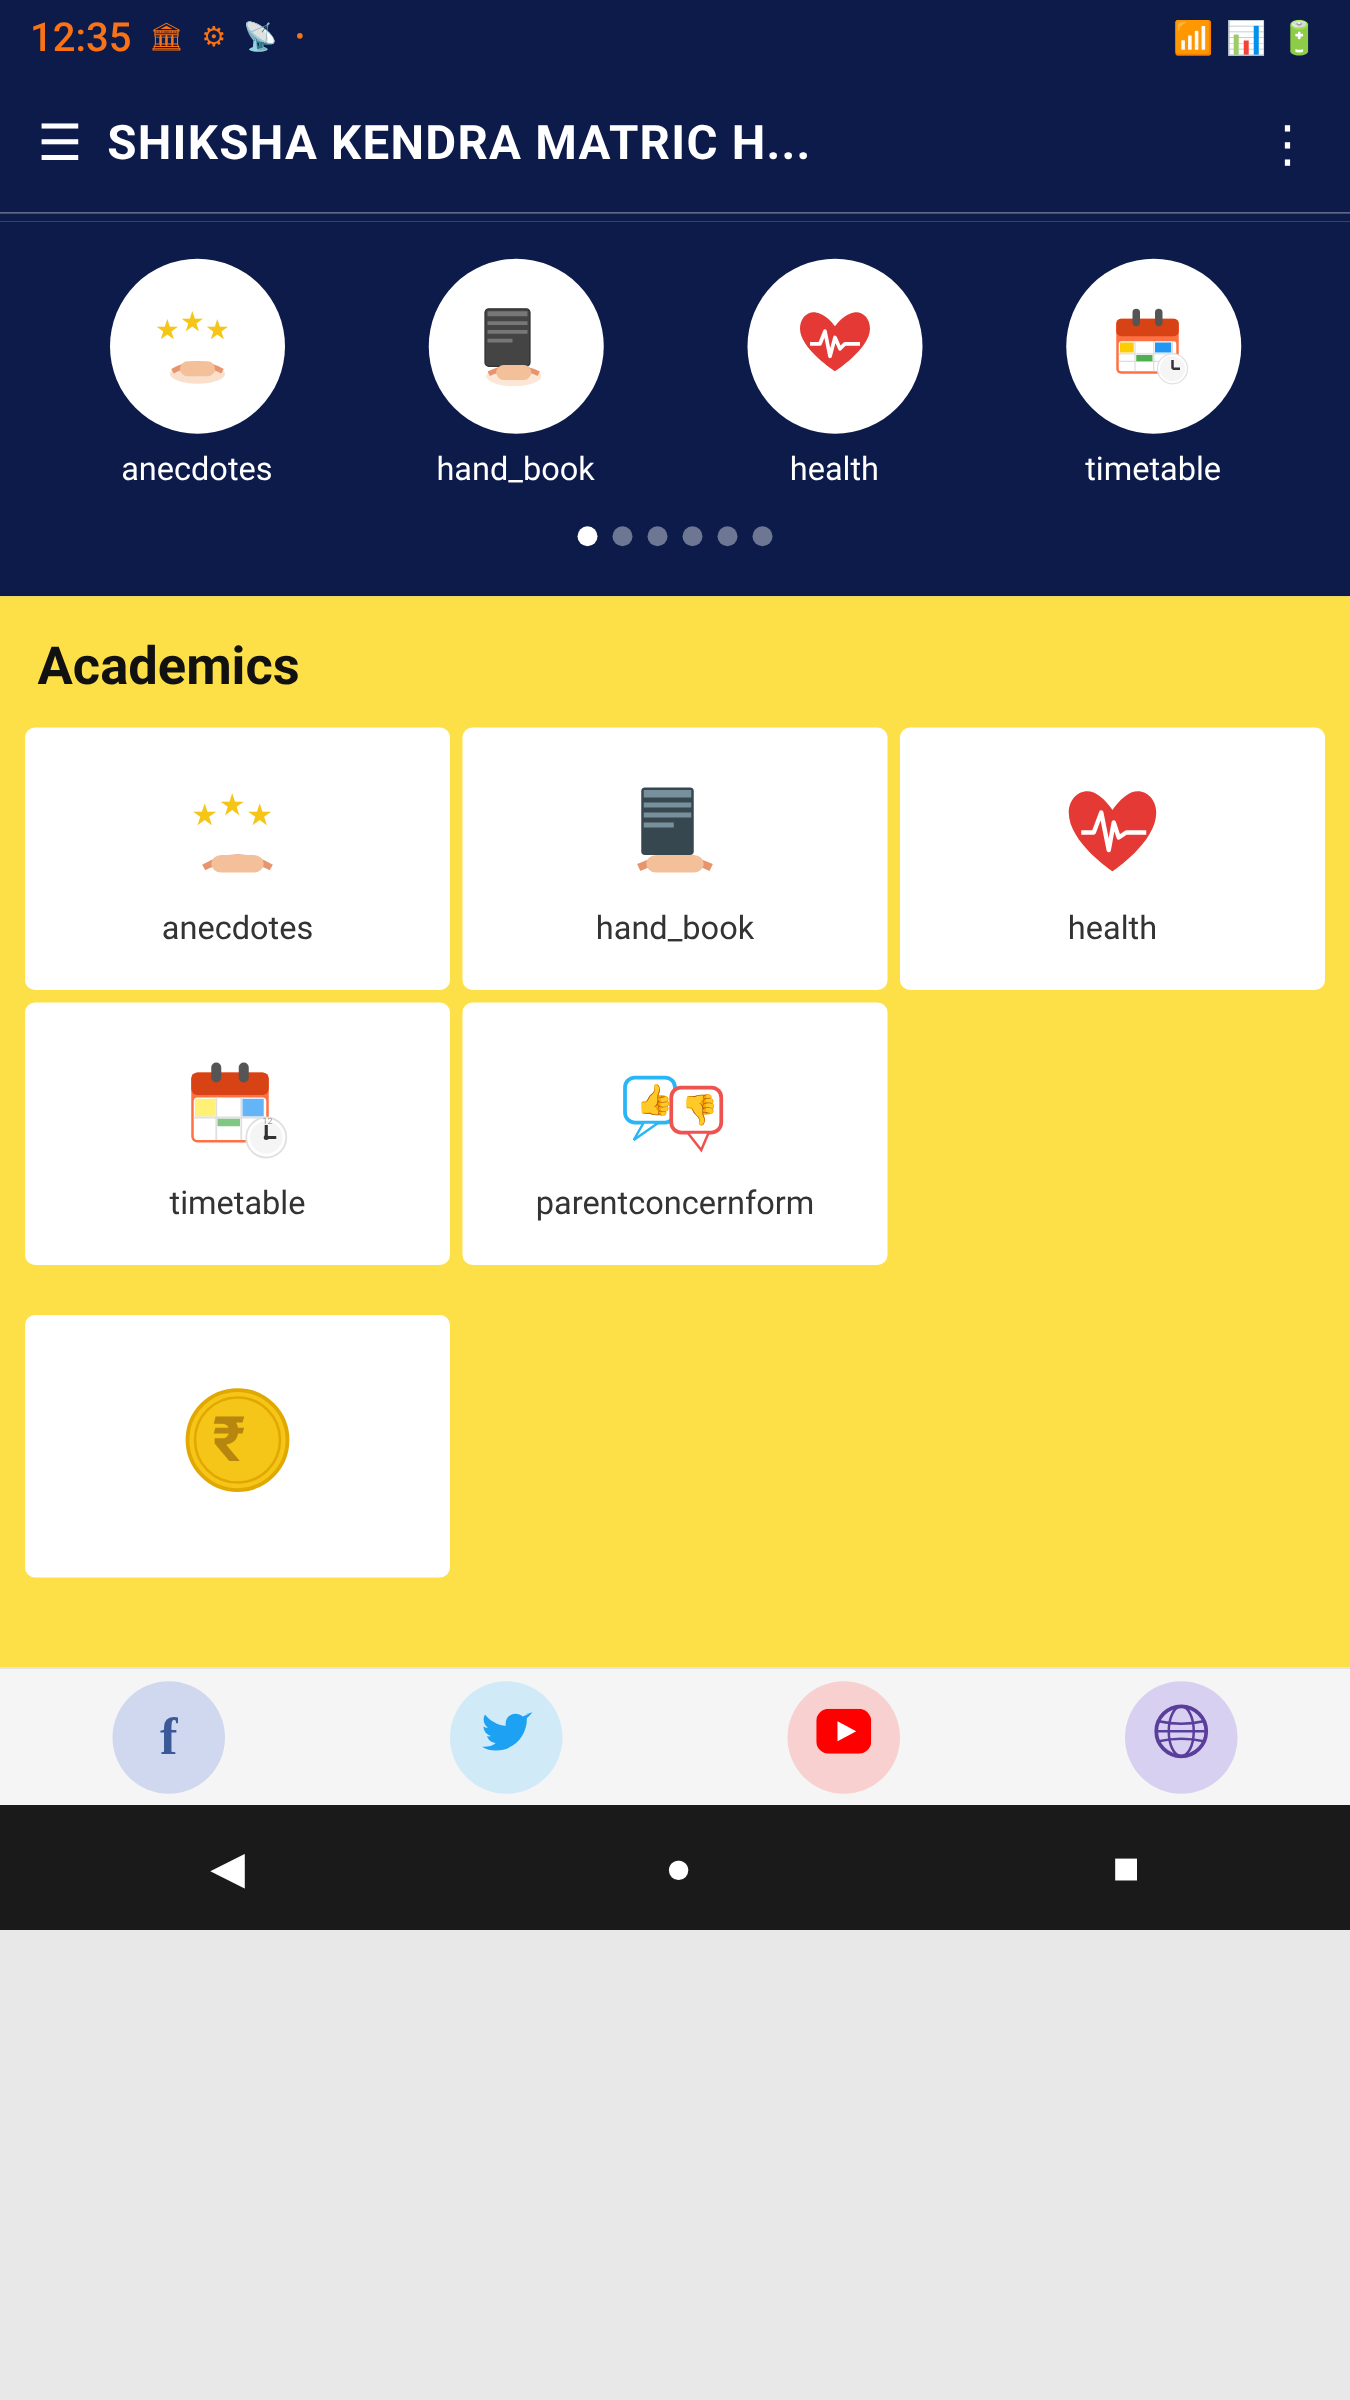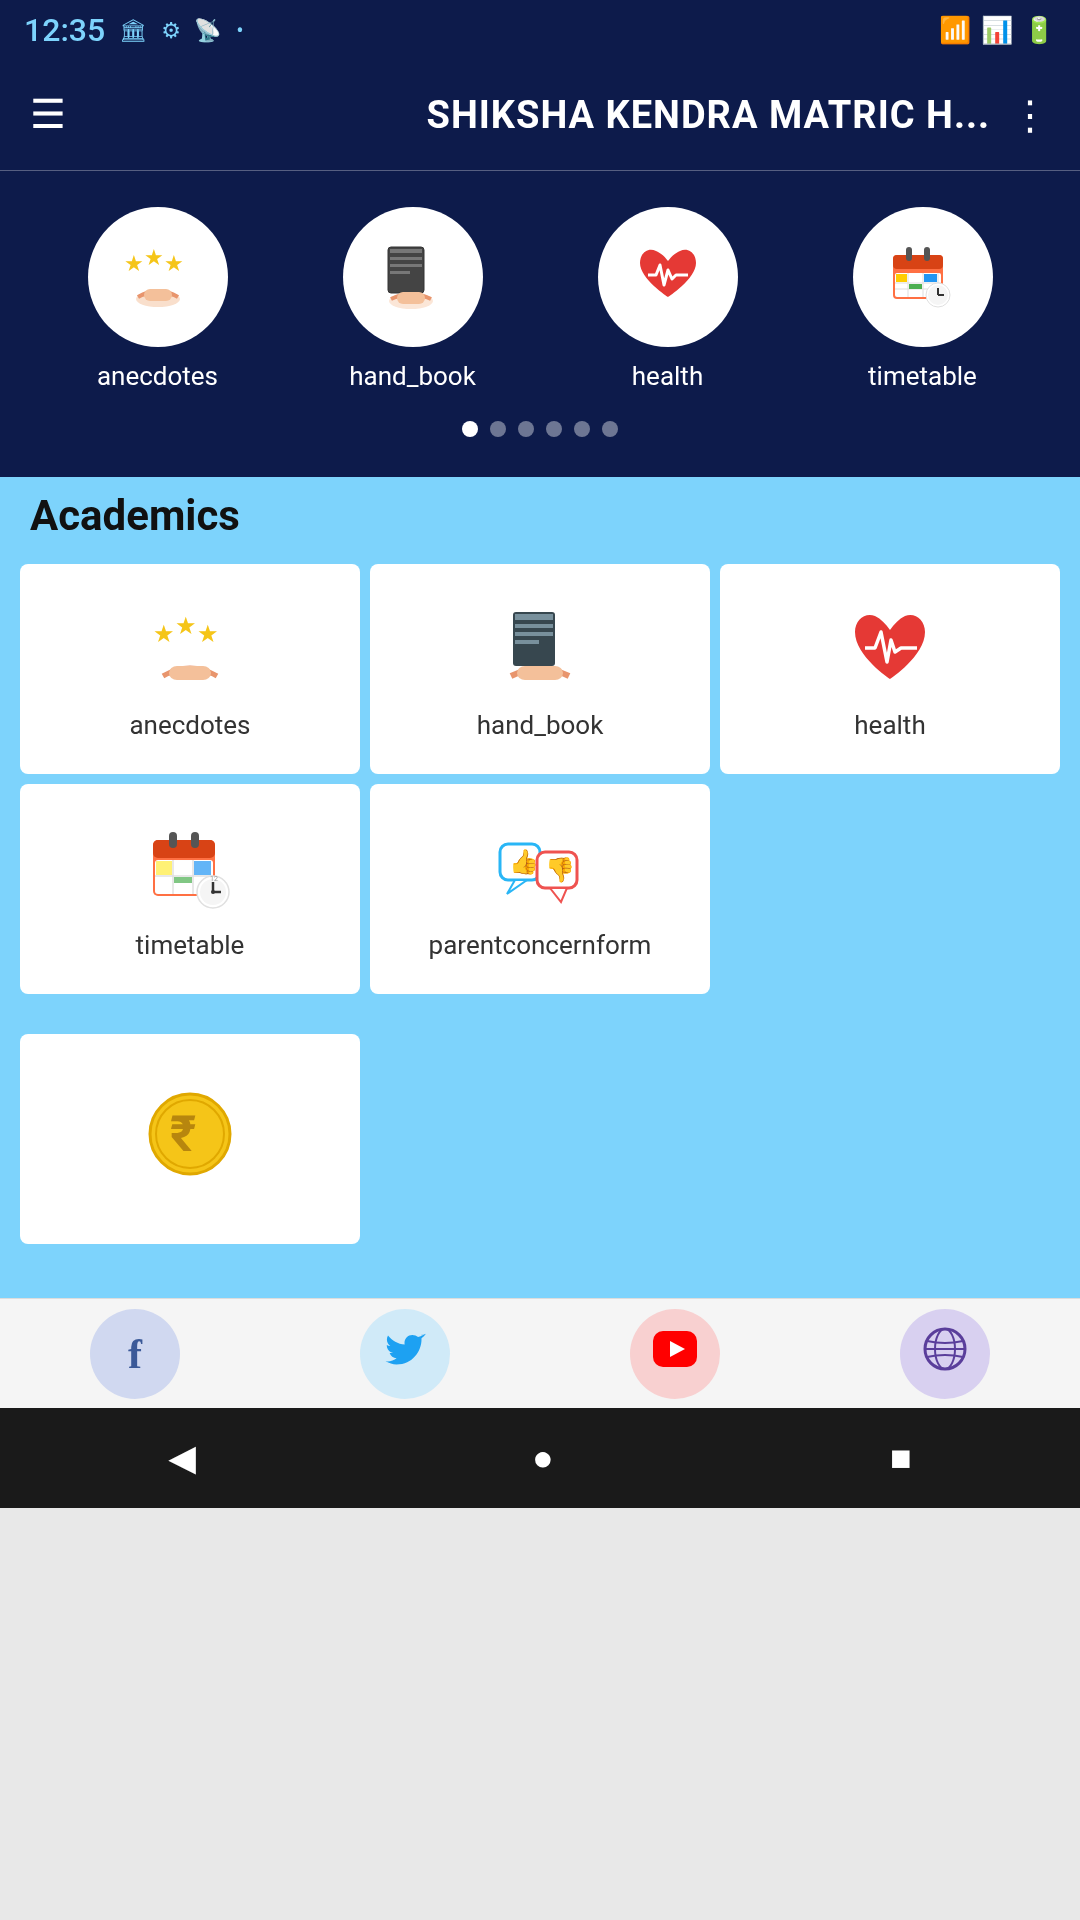--- a/index.html
+++ b/index.html
@@ -13,21 +13,21 @@
     }
 
     
     .status-bar {
       background: #0d1b4b;
       height: 60px;
       display: flex;
       align-items: center;
       justify-content: space-between;
       padding: 0 24px;
-      color: #7dd3fc;
+      color: #f97316;
     }
     .status-time {
       font-size: 32px;
       font-weight: 500;
     }
     .status-icons {
       display: flex;
       align-items: center;
       gap: 10px;
       font-size: 26px;
@@ -45,21 +45,21 @@
     }
     .hamburger-icon {
       font-size: 40px;
       cursor: pointer;
       line-height: 1;
     }
     .app-title {
       font-size: 38px;
       font-weight: 700;
       letter-spacing: 1px;
-      text-align: right;
+      text-align: left;
       flex: 1;
       padding: 0 20px;
     }
     .more-icon {
       font-size: 40px;
       cursor: pointer;
     }
 
     
     .divider-line {
@@ -116,22 +116,22 @@
       height: 16px;
       border-radius: 50%;
       background: rgba(255,255,255,0.4);
     }
     .dot.active {
       background: white;
     }
 
     
     .main-content {
-      background: #7dd3fc;
-      padding: 14px 20px;
+      background: #fde047;
+      padding: 32px 20px;
     }
 
     
     .section-header {
       font-size: 42px;
       font-weight: 700;
       color: #111;
       margin-bottom: 24px;
       padding-left: 10px;
     }

